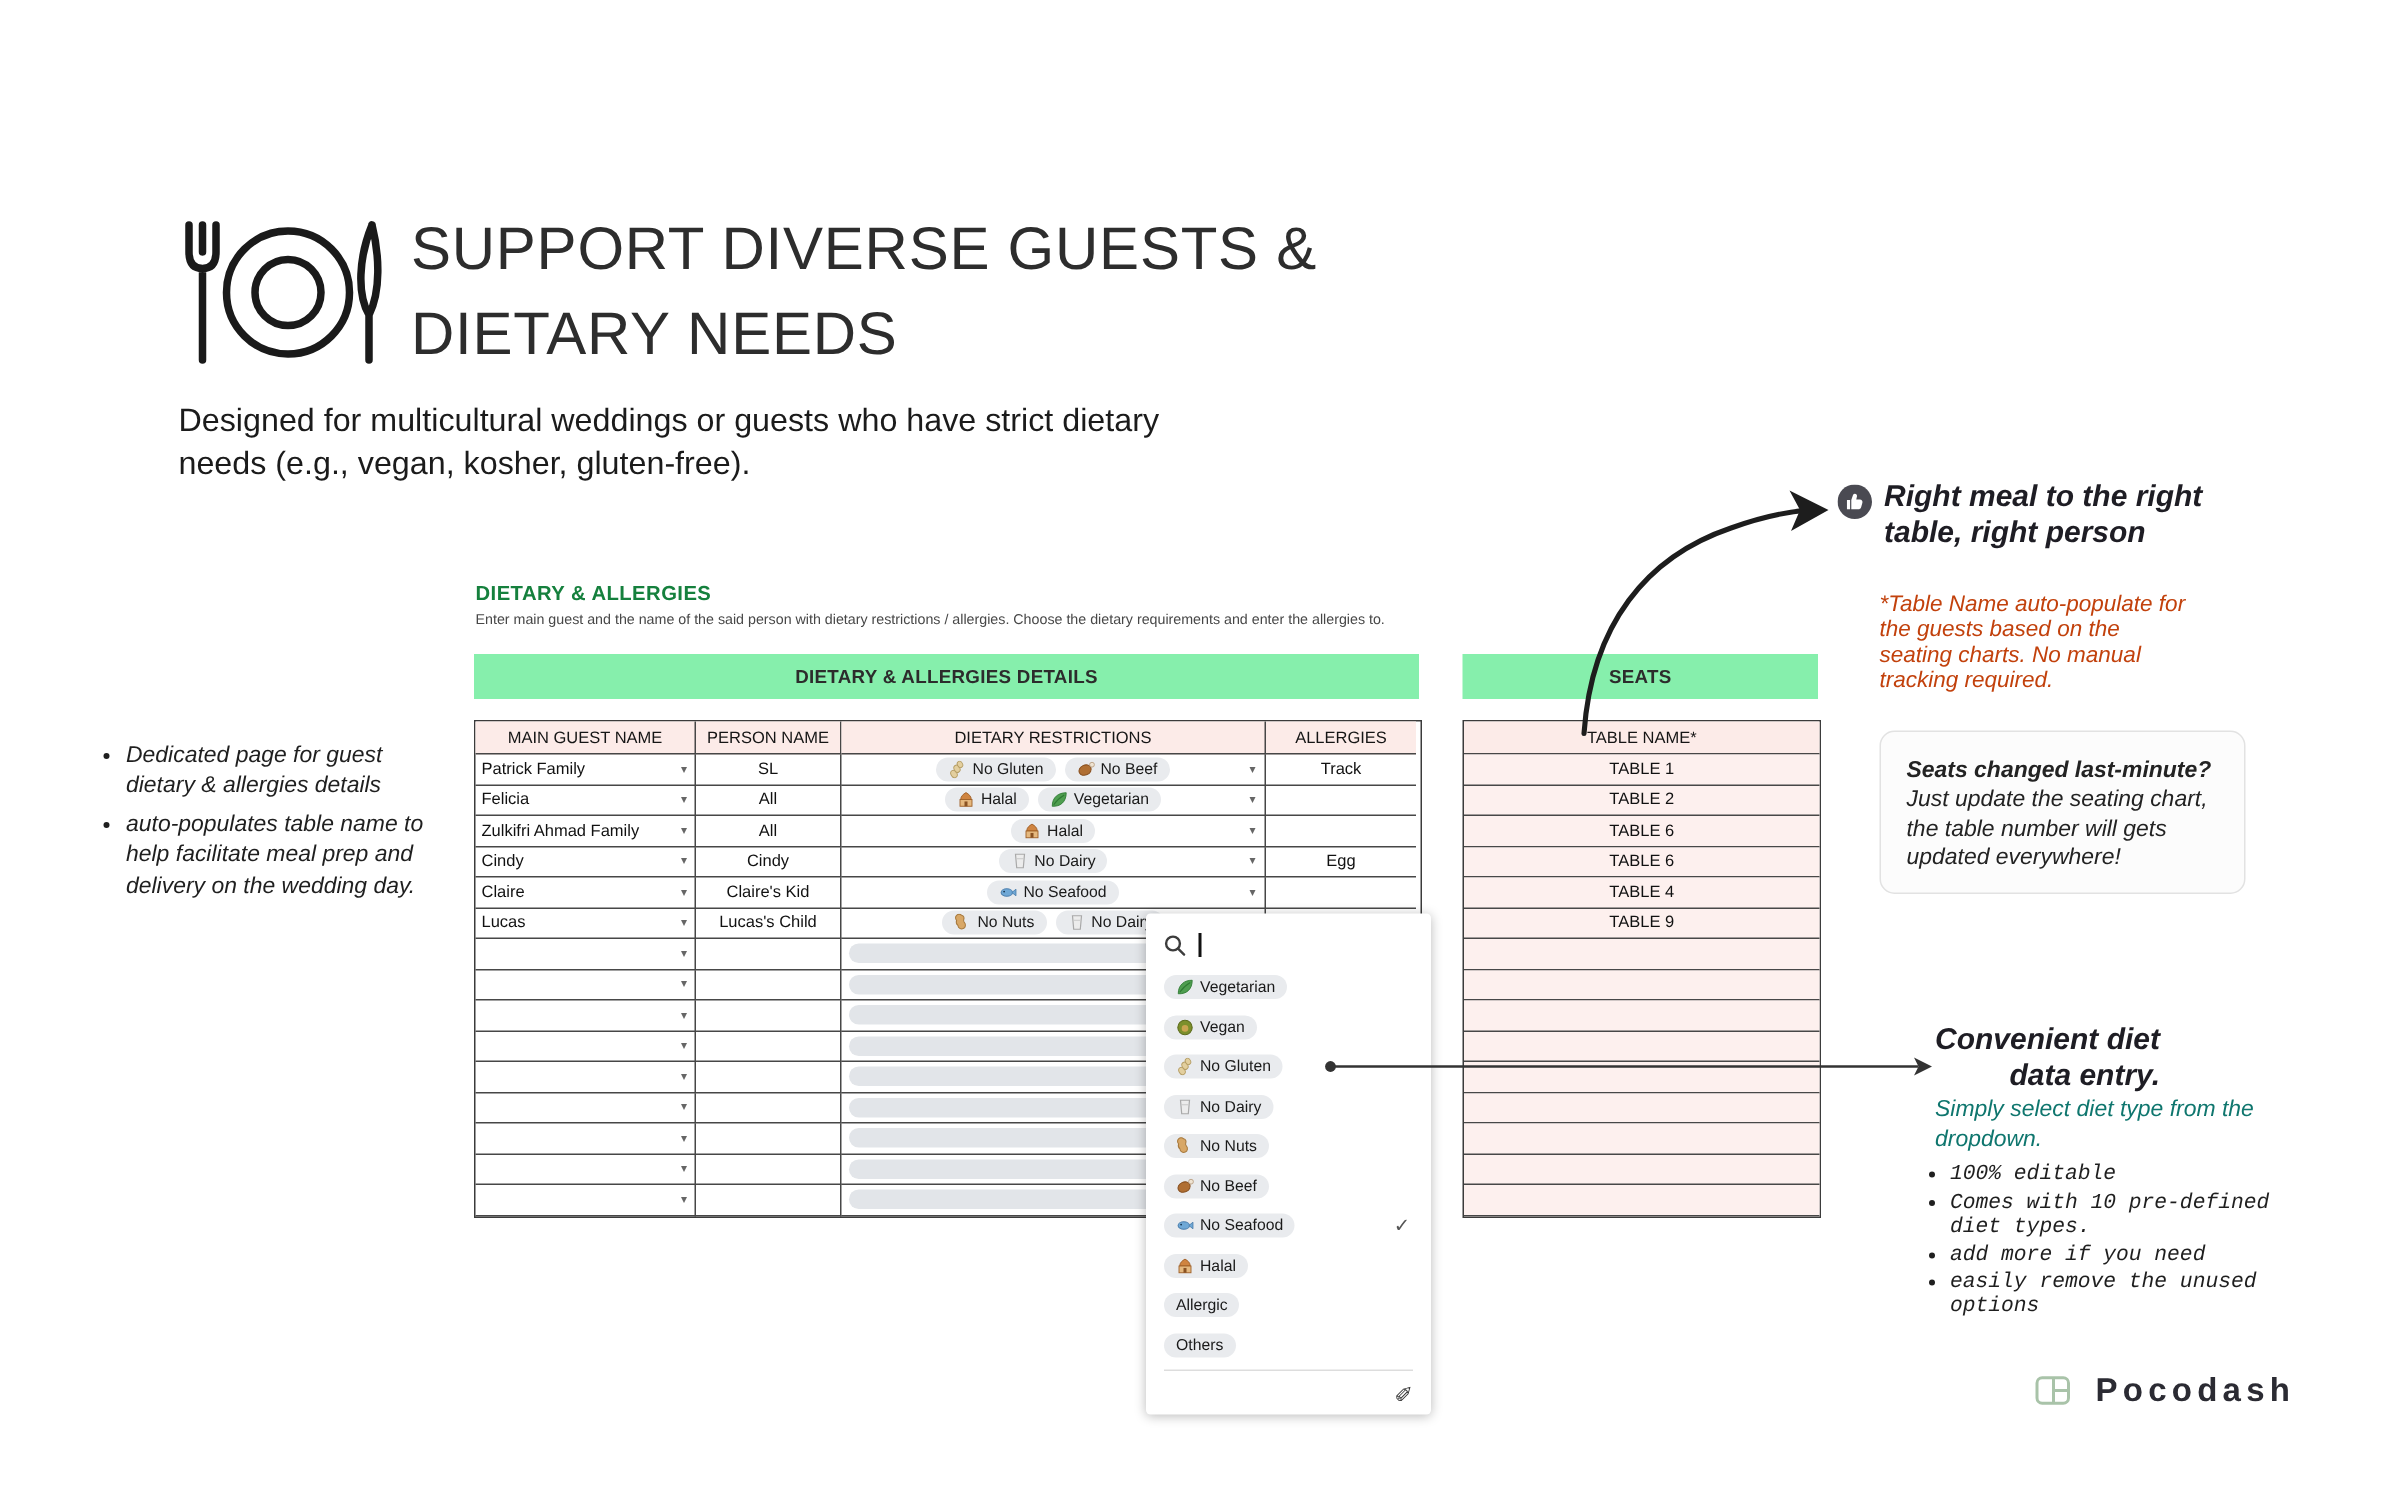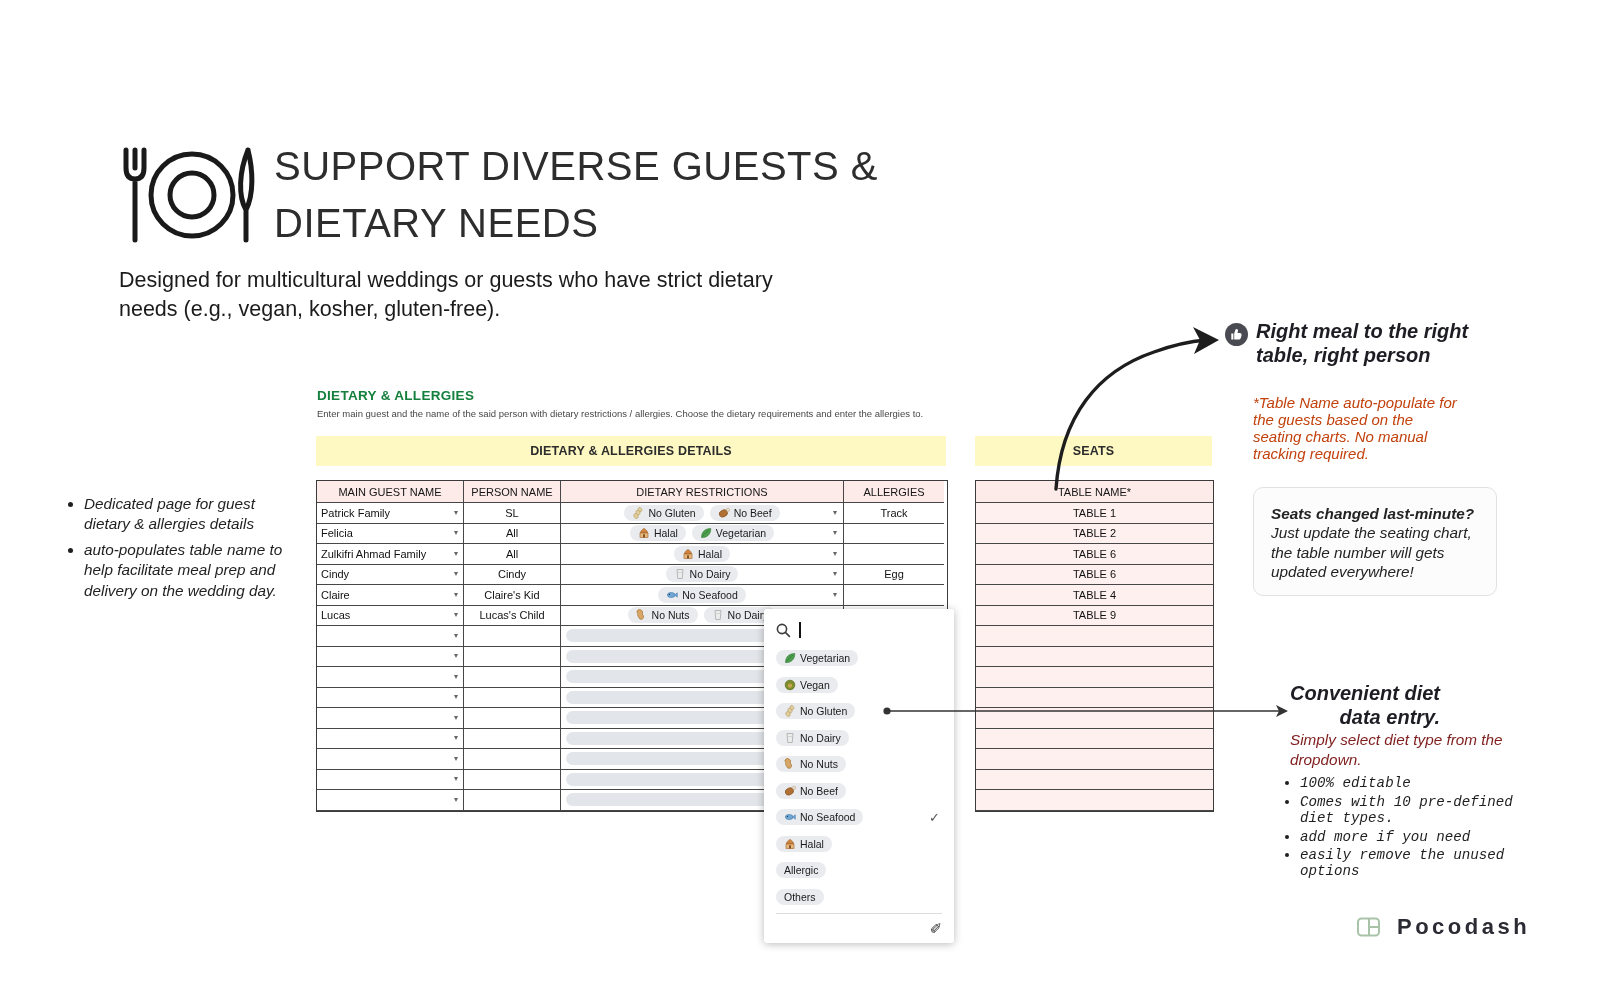--- a/index.html
+++ b/index.html
@@ -15,21 +15,21 @@
 
   
   .left-feature{left:62px;top:480px;width:240px;}
   .feature-heading{font-style:italic;font-weight:700;font-size:19.5px;line-height:1.2;color:#1e1d24;}
   .bullets{margin:14px 0 0 0;padding:0 0 0 22px;font-style:italic;font-size:15.3px;line-height:1.34;color:#1f1f1f;}
   .bullets li{margin-bottom:5px;}
 
   
   .sheet-title{left:317px;top:388px;font-size:13.5px;font-weight:600;letter-spacing:.3px;color:#15803d;}
   .sheet-desc{left:317px;top:408px;font-size:9.5px;color:#474747;}
-  .banner{height:30px;background:#fef9c3;display:flex;align-items:center;justify-content:center;
+  .banner{height:30px;background:#86efac;display:flex;align-items:center;justify-content:center;
           font-size:12.5px;font-weight:600;color:#2c2c2c;letter-spacing:.2px;}
   .banner-main{left:316px;top:436px;width:630px;}
   .banner-seats{left:975px;top:436px;width:237px;}
 
   .sheet-table{left:316px;top:480px;width:630px;border:1.5px solid #3b3b3b;background:#fff;
         display:grid;grid-template-columns:147px 97px 283px 100px;grid-template-rows:22px;grid-auto-rows:20.5px;z-index:5;}
   .seats-table{left:975px;top:480px;width:237px;border:1.5px solid #3b3b3b;background:#fff;
         display:grid;grid-template-columns:1fr;grid-template-rows:22px;grid-auto-rows:20.5px;z-index:5;}
   .cell{border-right:1px solid #474747;border-bottom:1px solid #474747;display:flex;align-items:center;
         justify-content:center;font-size:11px;color:#111;overflow:hidden;white-space:nowrap;position:relative;}
@@ -58,21 +58,21 @@
   .pencil{font-size:15px;color:#333;transform:scaleY(-1);line-height:1;}
 
   
   .callout1-head{left:1256px;top:320px;font-style:italic;font-weight:700;font-size:20px;line-height:23.5px;color:#1e1d24;}
   .thumb-badge{left:1225px;top:323px;}
   .callout1-note{left:1253px;top:395px;width:210px;font-style:italic;font-size:15px;line-height:1.13;color:#c2410c;}
   .card{left:1253px;top:487px;width:244px;box-sizing:border-box;border:1px solid #e2e2e2;background:#fcfcfc;
         border-radius:10px;padding:16px 16px 14px 17px;font-style:italic;font-size:15.3px;line-height:1.26;color:#232323;}
   .card-heading{font-weight:700;}
   .callout2-head{left:1290px;top:682px;font-style:italic;font-weight:700;font-size:20px;line-height:23.5px;color:#1e1d24;text-align:right;}
-  .callout2-sub{left:1290px;top:730px;width:220px;font-style:italic;font-size:15.3px;line-height:1.33;color:#7f1d1d;}
+  .callout2-sub{left:1290px;top:730px;width:220px;font-style:italic;font-size:15.3px;line-height:1.33;color:#0f766e;}
   .callout2-bullets{left:1282px;top:775px;width:245px;font-family:Liberation Mono, monospace;}
   .callout2-bullets ul{margin:0;padding:0 0 0 18px;font-style:italic;font-size:14.2px;line-height:1.14;color:#1f1f1f;}
   .callout2-bullets li{margin-bottom:2.5px;}
 
   
   .logo{left:1356px;top:914px;display:flex;align-items:center;gap:16px;}
   .logo-text{font-size:22px;font-weight:600;letter-spacing:3.5px;color:#2b2b33;}
 
   .overlay{left:0;top:0;width:1600px;height:1000px;pointer-events:none;z-index:40;}
 </style>

